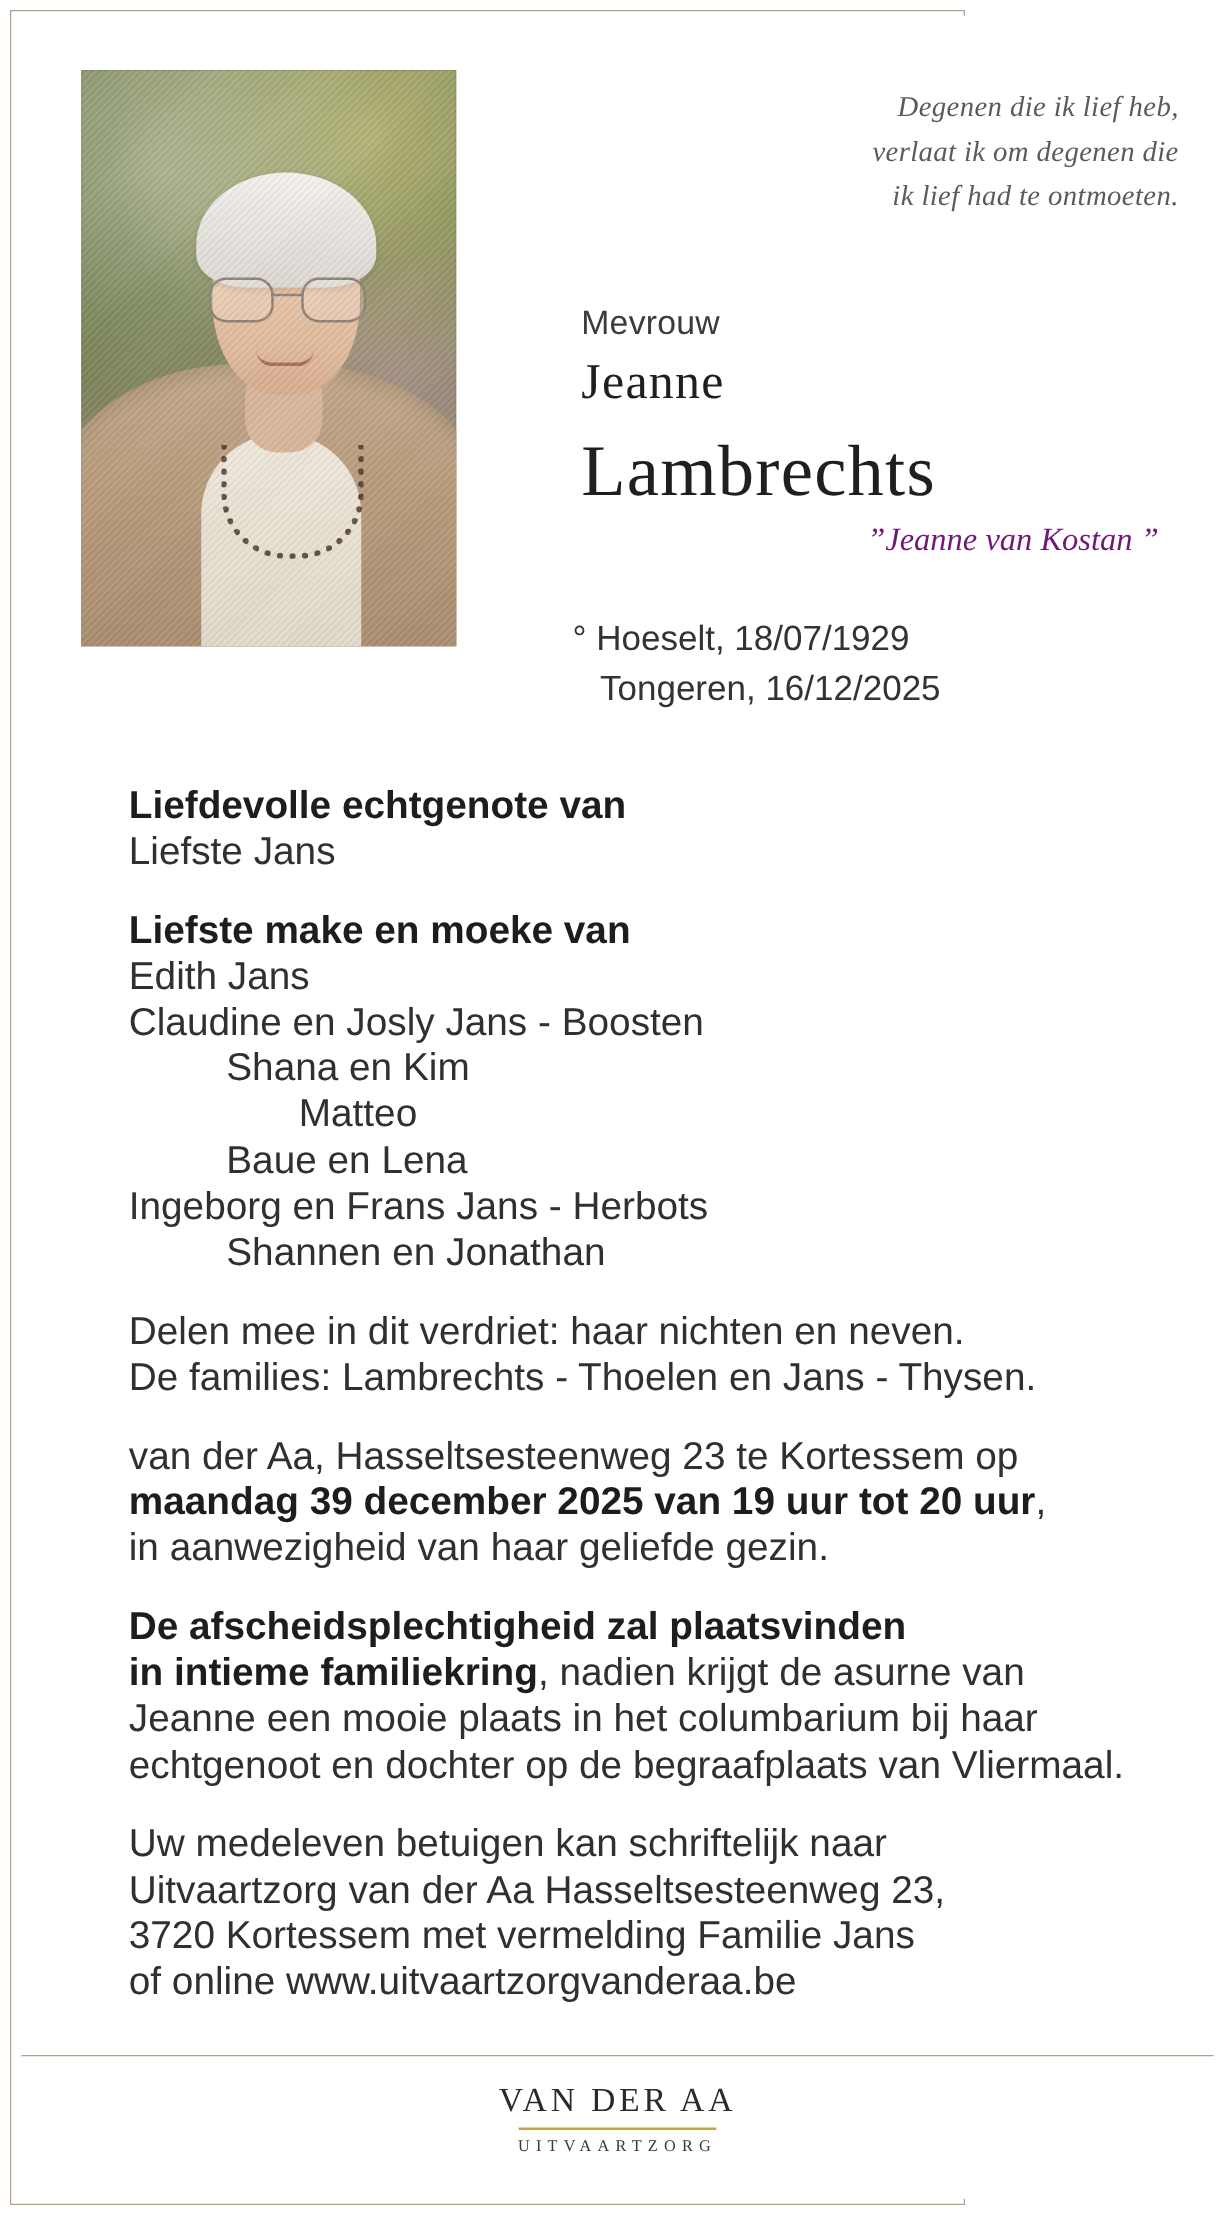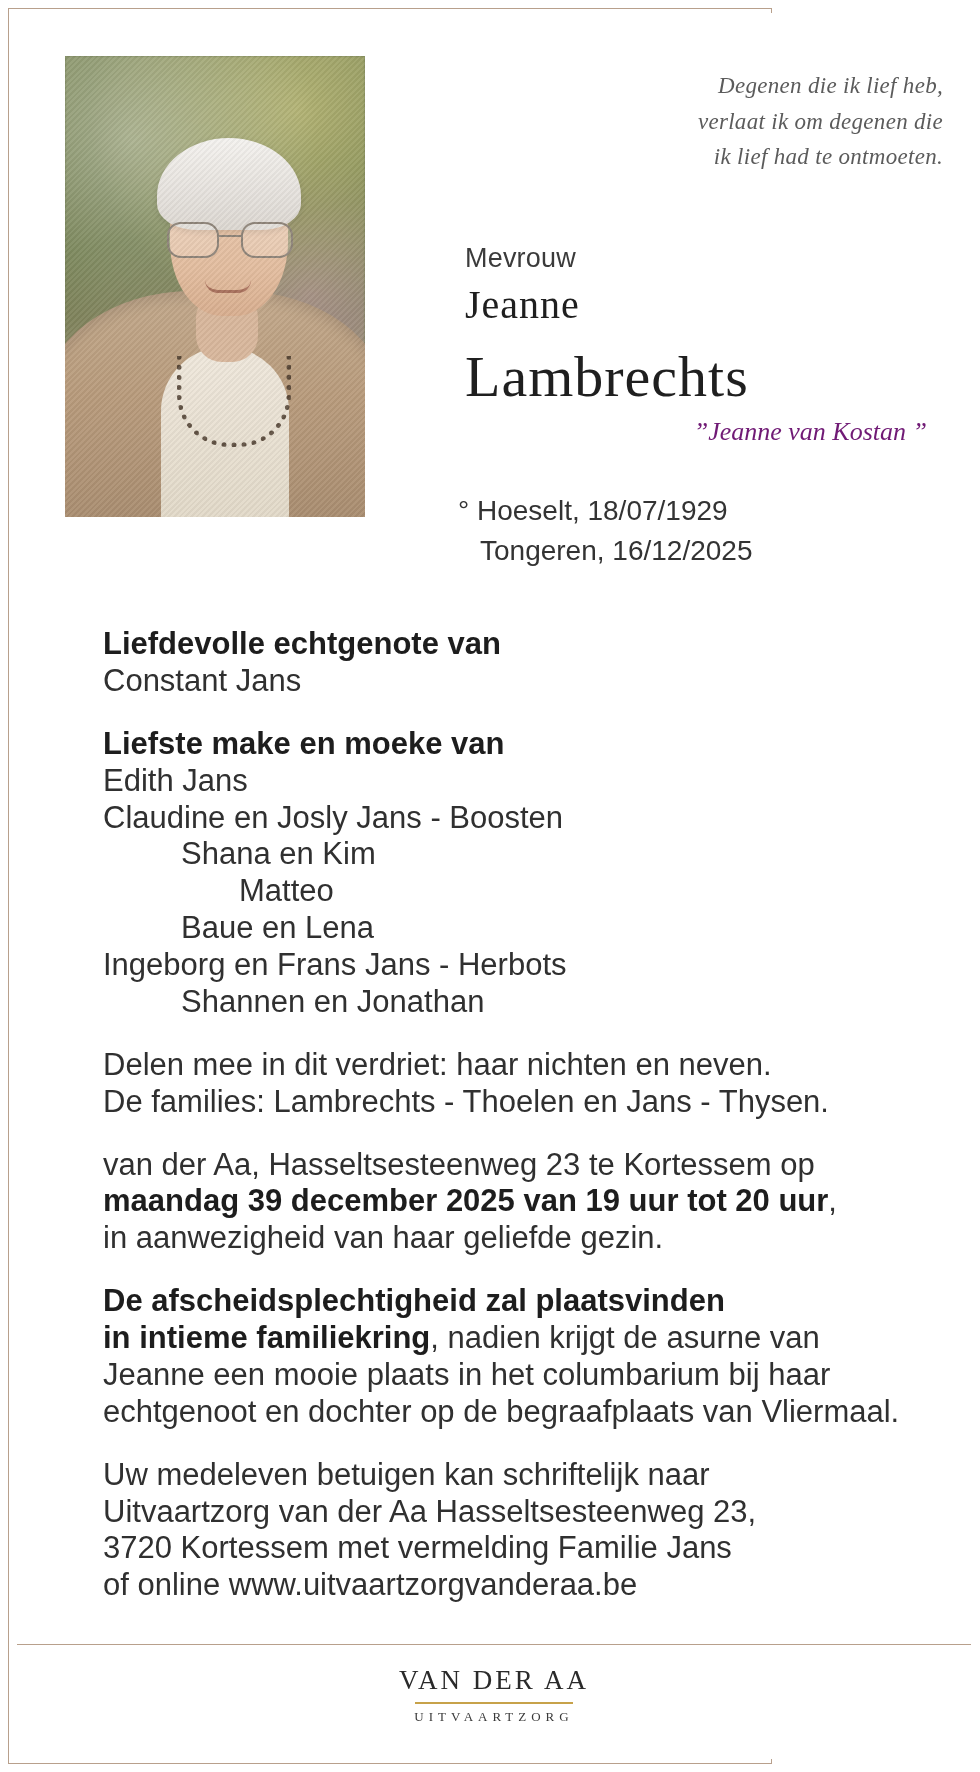--- a/index.html
+++ b/index.html
@@ -301,21 +301,21 @@
 
     <div class="dates">
       <span class="born">° Hoeselt, 18/07/1929</span>
       <span class="died">Tongeren, 16/12/2025</span>
     </div>
 
     <div class="body-text">
       <div id="sections">
           <div class="blk">
             <div class="hd">Liefdevolle echtgenote van</div>
-            <div class="line">Constant Jans</div>
+            <div class="line">Liefste Jans</div>
           </div>
           <div class="blk">
             <div class="hd">Liefste make en moeke van</div>
             <div class="line">Edith Jans</div>
             <div class="line">Claudine en Josly Jans - Boosten</div>
             <div class="line ind1">Shana en Kim</div>
             <div class="line ind2">Matteo</div>
             <div class="line ind1">Baue en Lena</div>
             <div class="line">Ingeborg en Frans Jans - Herbots</div>
             <div class="line ind1">Shannen en Jonathan</div>

